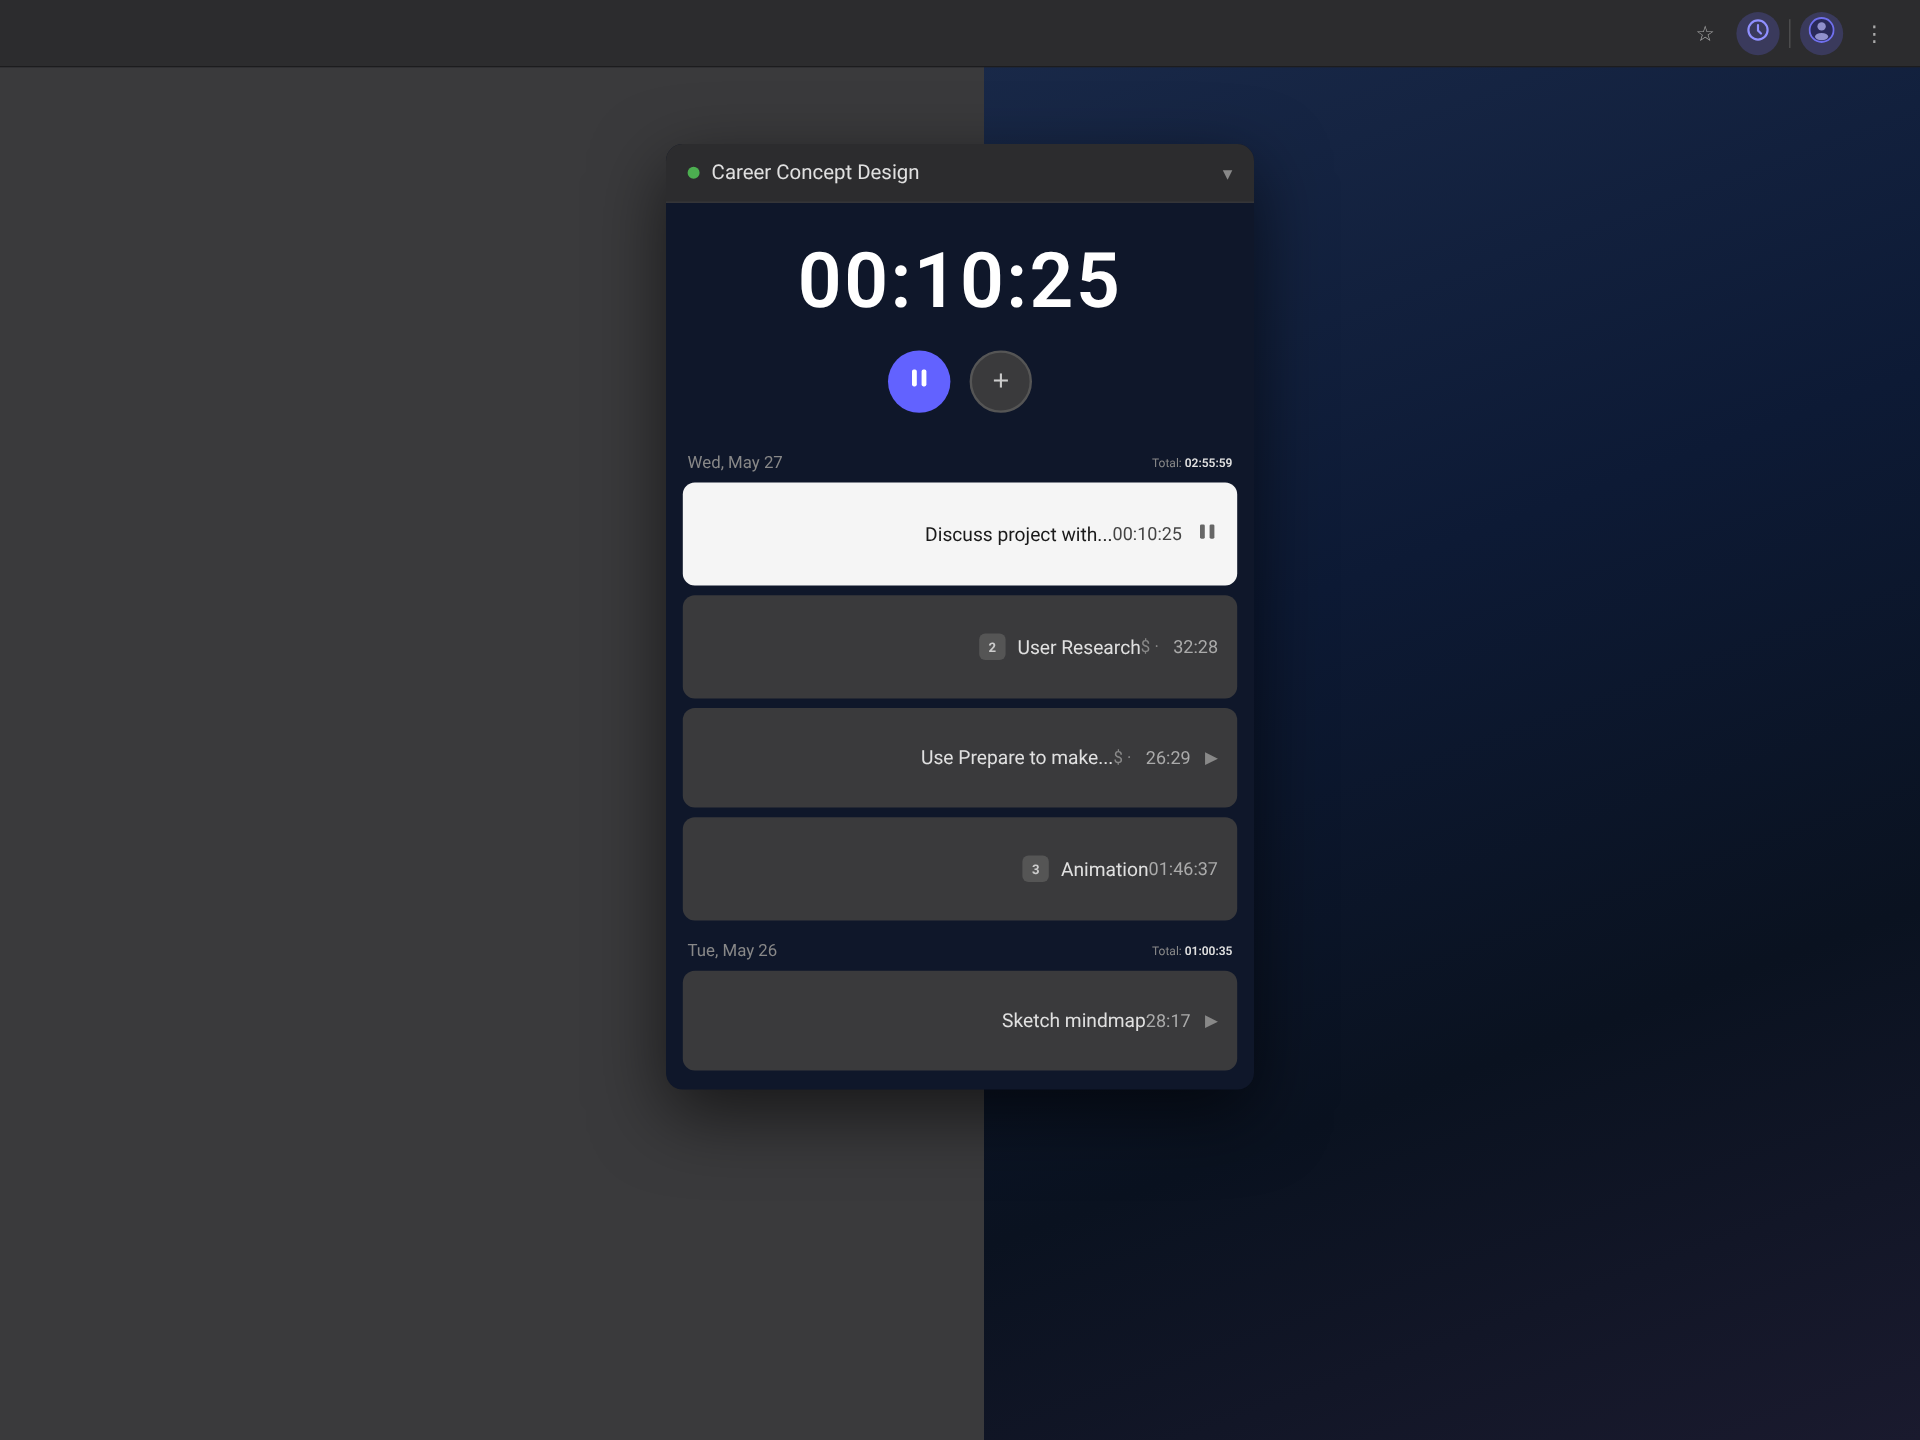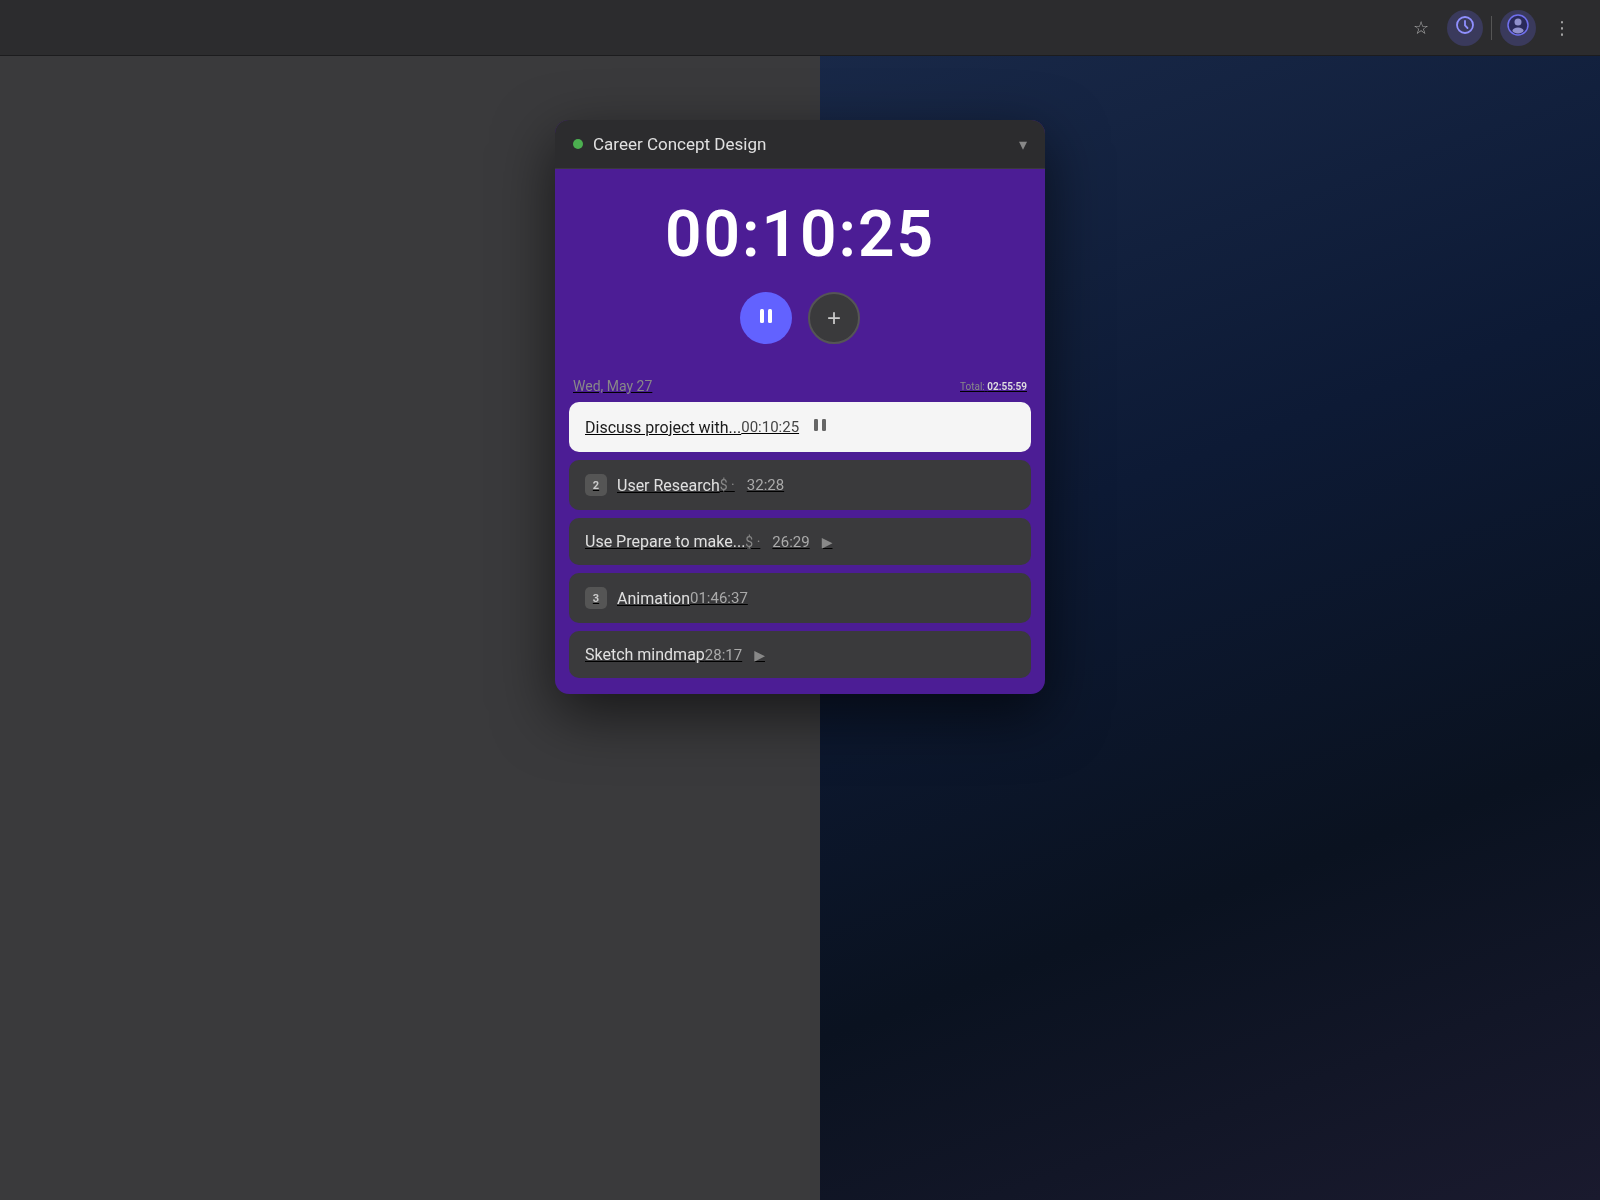--- a/index.html
+++ b/index.html
@@ -73,21 +73,21 @@
       height: 24px;
       background: #555;
     }
 
     .popup {
       position: absolute;
       top: 120px;
       left: 50%;
       transform: translateX(-50%);
       width: 490px;
-      background: #4c1d95;
+      background: #0f172a;
       border-radius: 14px;
       overflow: hidden;
       box-shadow: 0 20px 60px rgba(0,0,0,0.6);
       padding-bottom: 8px;
     }
 
     .project-selector {
       display: flex;
       align-items: center;
       padding: 14px 18px;
@@ -162,21 +162,20 @@
       align-items: center;
       justify-content: center;
       color: #ccc;
       font-size: 24px;
       font-weight: 300;
     }
 
     .day-section {
       padding: 0 14px;
       margin-bottom: 4px;
-      text-decoration: underline;
     }
 
     .day-header {
       display: flex;
       justify-content: space-between;
       align-items: center;
       padding: 10px 4px 8px;
     }
 
     .day-label {
@@ -190,25 +189,25 @@
     }
 
     .day-total-time {
       color: #e0e0e0;
       font-weight: 600;
     }
 
     .entry-card {
       background: #3a3a3c;
       border-radius: 10px;
-      padding: 14px 16px;
+      padding: 32px 16px;
       margin-bottom: 8px;
       display: flex;
       align-items: center;
-      justify-content: flex-start;
+      justify-content: flex-end;
       cursor: pointer;
     }
 
     .entry-card.active {
       background: #f5f5f5;
     }
 
     .entry-card.active .entry-title {
       color: #1a1a1a;
     }
@@ -369,20 +368,26 @@
         <span class="entry-badge">3</span>
         <span class="entry-title">Animation</span>
       </div>
       <div class="entry-right">
         <span class="entry-time">01:46:37</span>
       </div>
     </div>
   </div>
 
   <div class="day-section">
+    <div class="day-header">
+      <span class="day-label">Tue, May 26</span>
+      <span class="day-total">
+        <span>Total:</span>&nbsp;<span class="day-total-time">01:00:35</span>
+      </span>
+    </div>
 
     <div class="entry-card">
       <div class="entry-left">
         <span class="entry-title">Sketch mindmap</span>
       </div>
       <div class="entry-right">
         <span class="entry-time">28:17</span>
         <span style="color:#888; font-size:14px;">▶</span>
       </div>
     </div>

